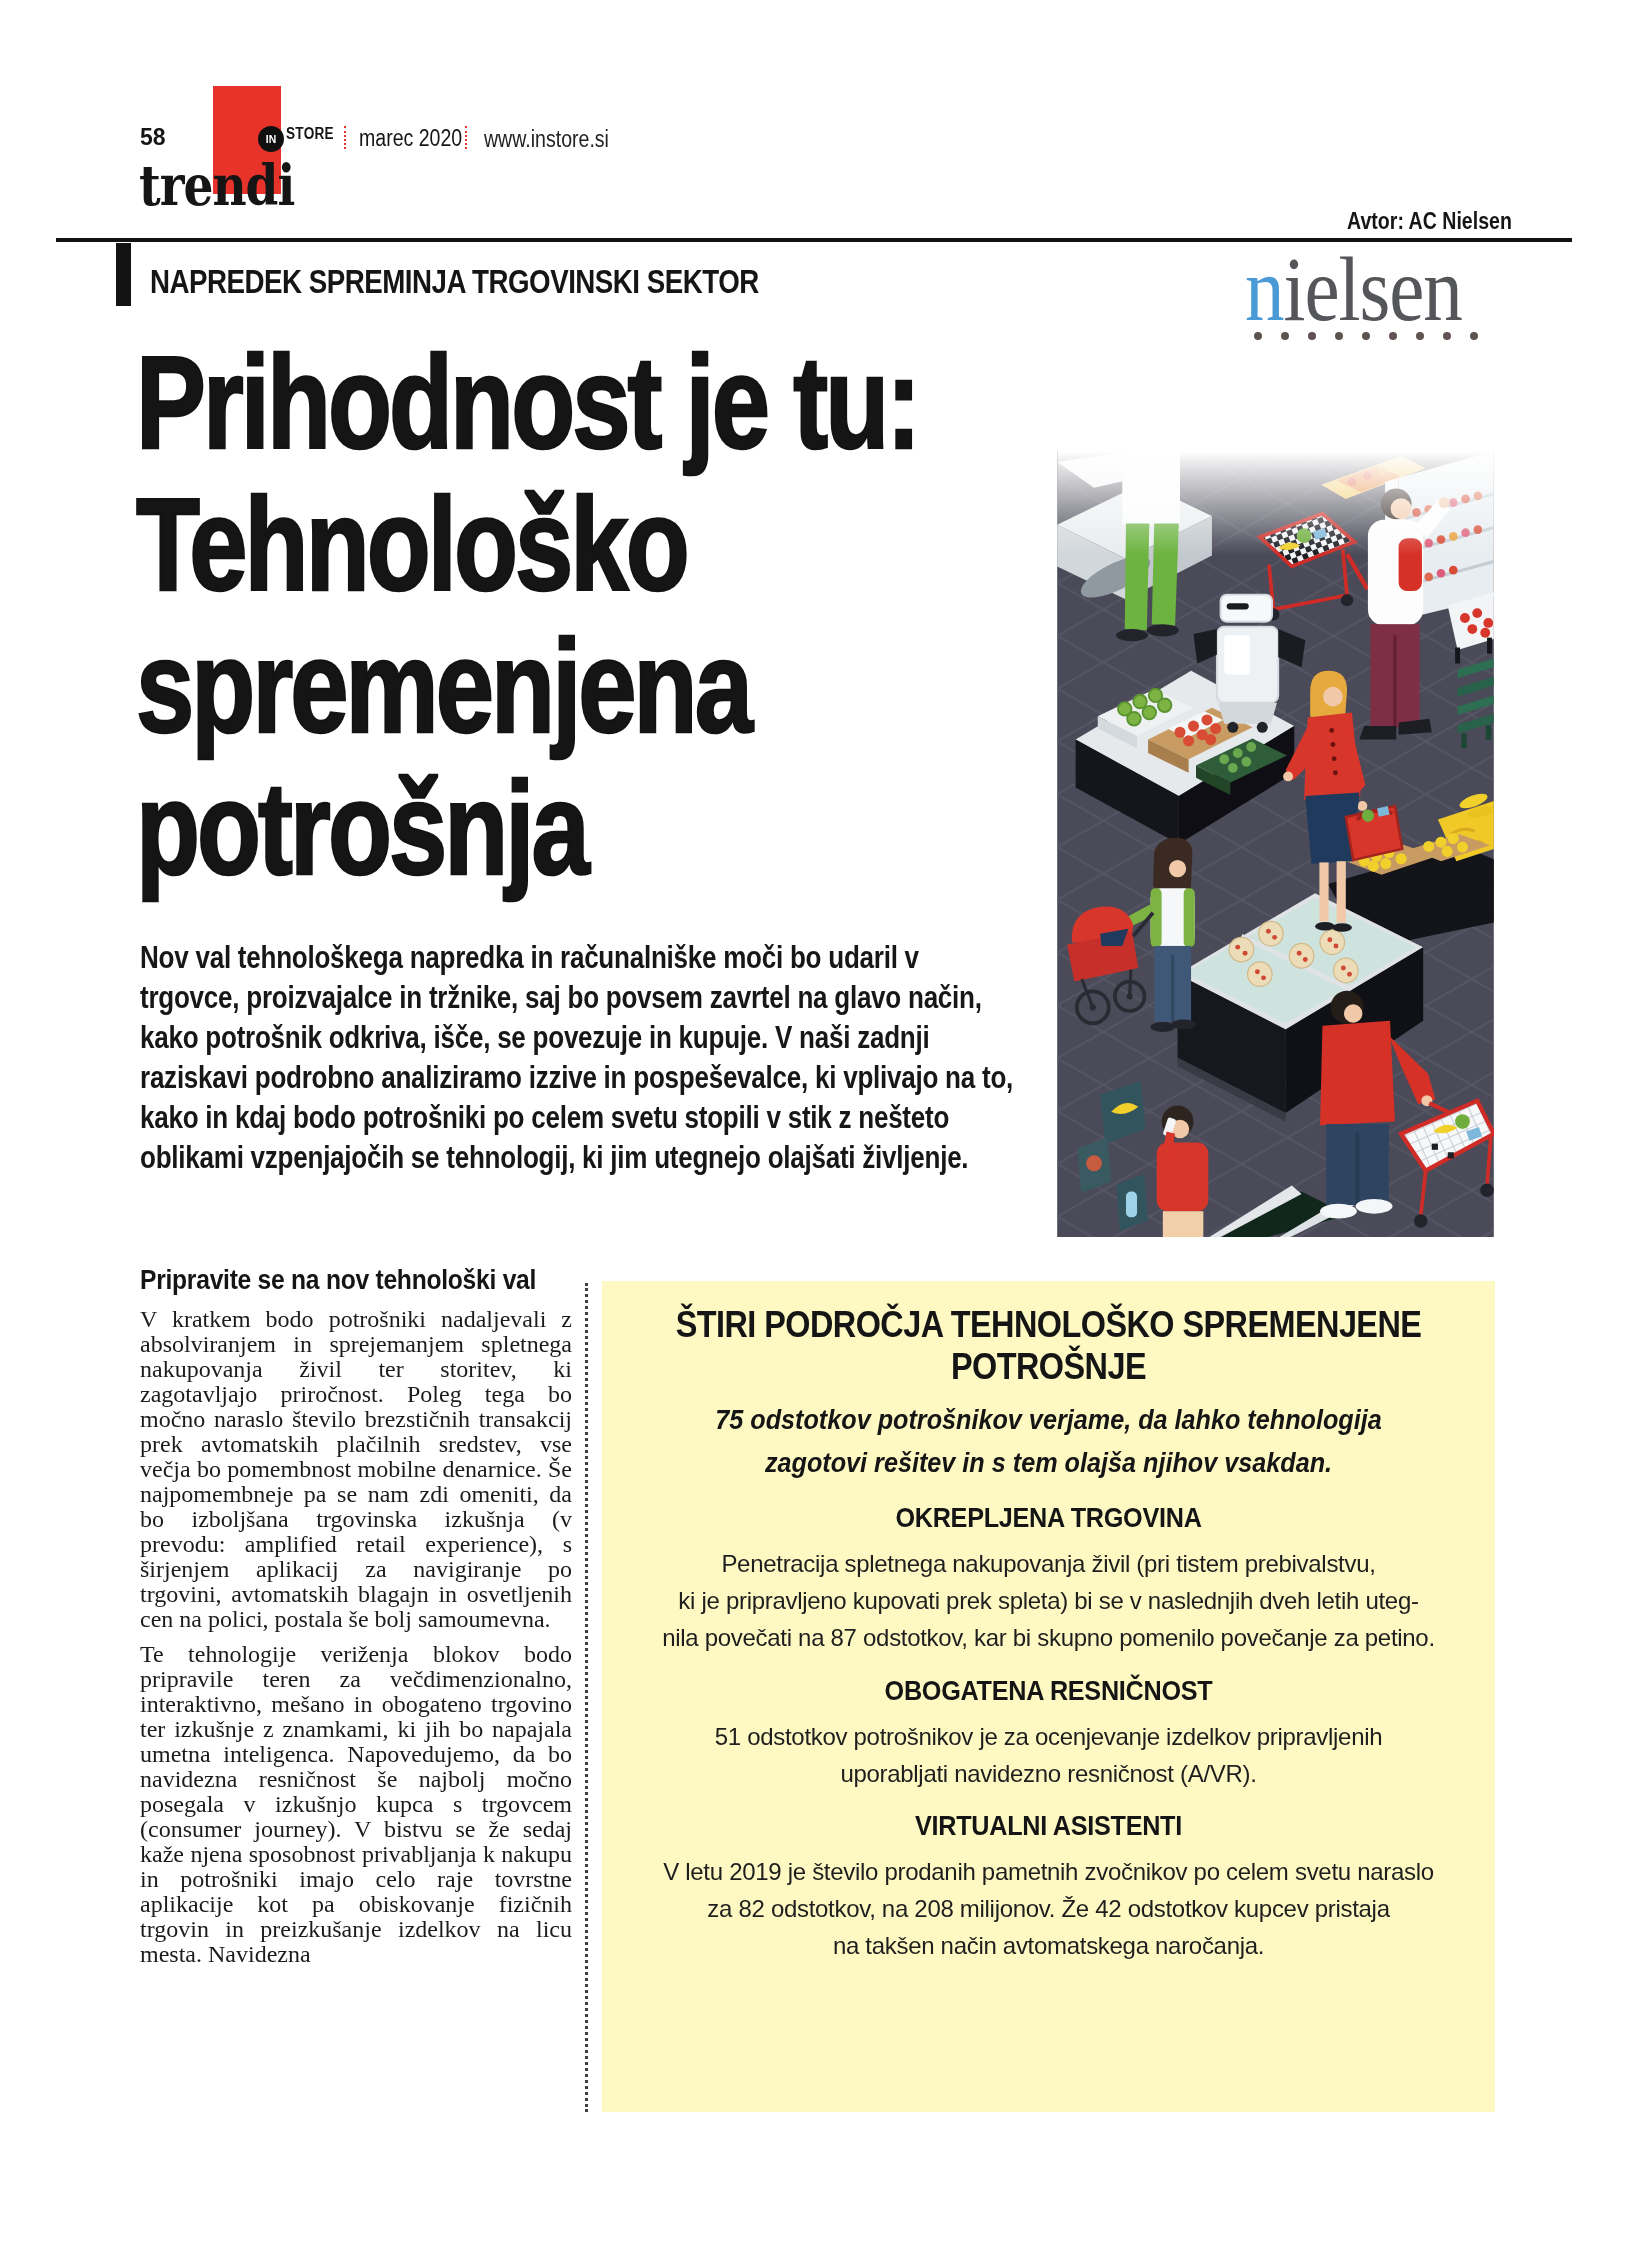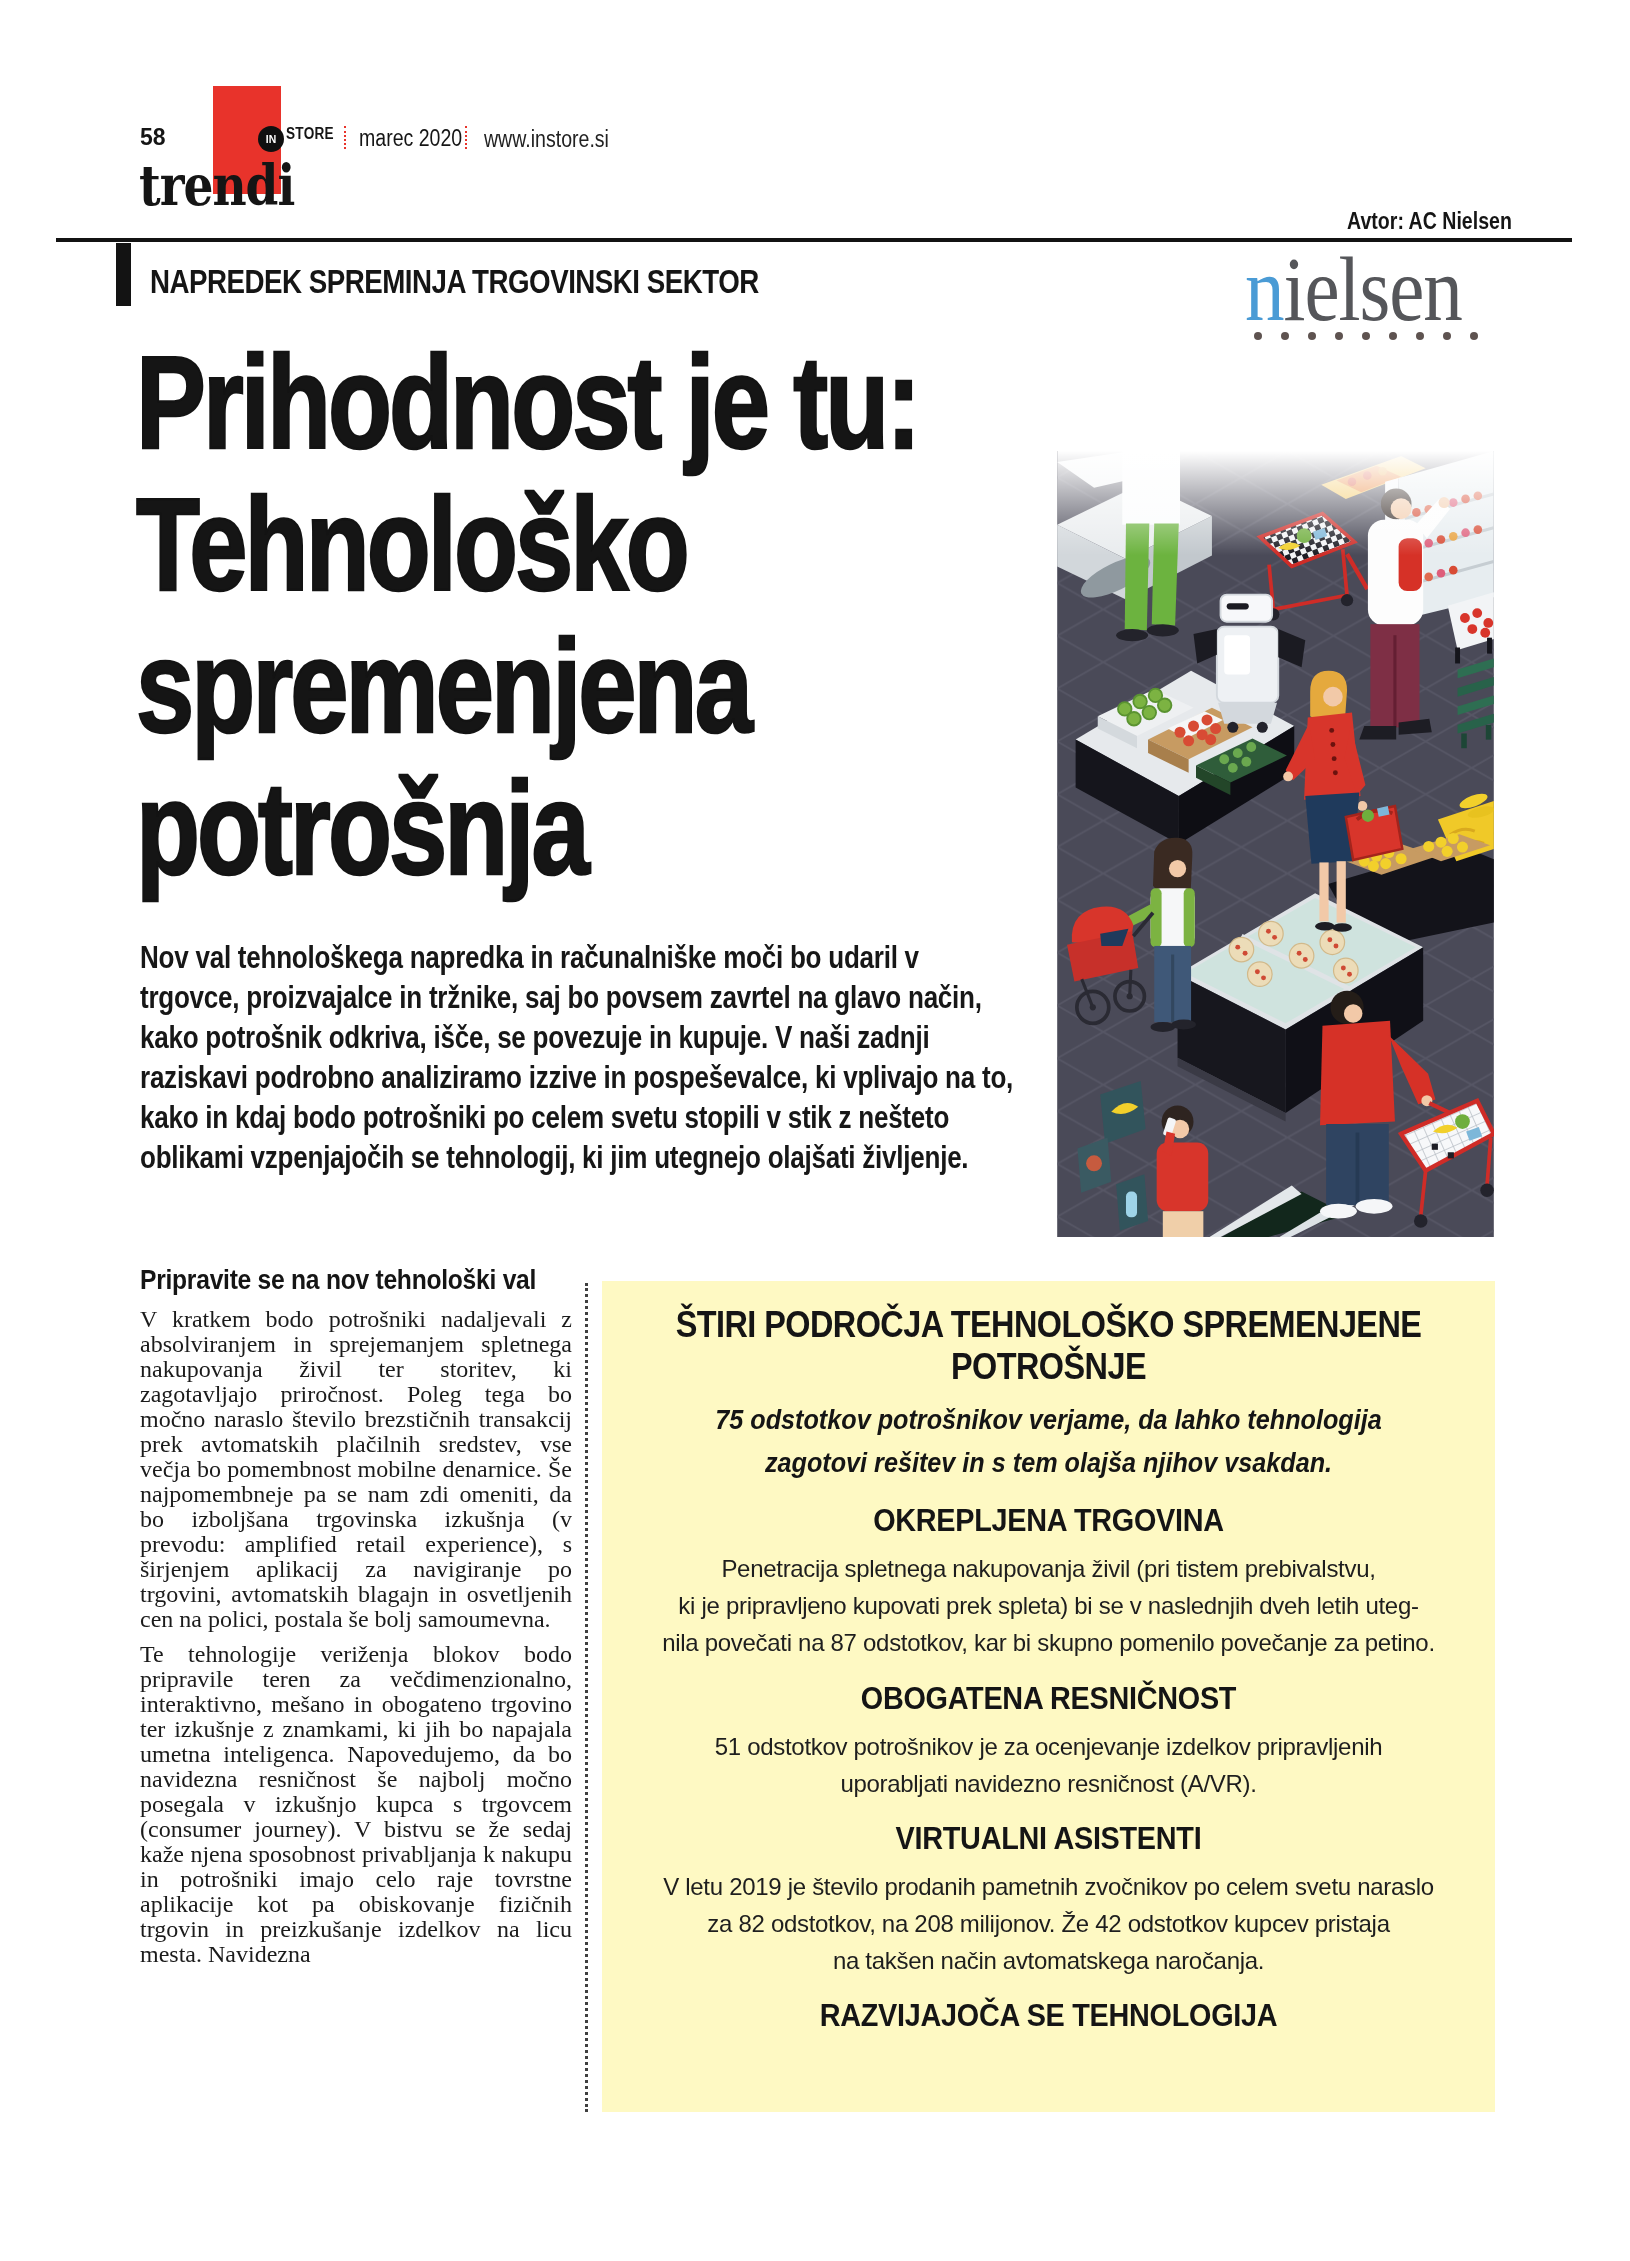--- a/index.html
+++ b/index.html
@@ -47,21 +47,21 @@
             line-height:25px;text-align:justify;color:#1b1b1b;}
   .col-body p{margin:0 0 9.8px 0;}
   .col-divider{left:585px;top:1283px;height:829px;width:0;border-left:3.1px dotted #3f3f3f;}
 
   
   .infobox{left:602px;top:1281px;width:893px;height:831px;background:#fef9c3;
            text-align:center;overflow:hidden;padding:0;box-sizing:border-box;}
   .ib-title{margin-top:23px;font-size:36px;font-weight:800;letter-spacing:-0.6px;}
   .ib-intro{margin-top:9.8px;font-size:28px;line-height:43px;font-weight:700;font-style:italic;
             white-space:pre-line;}
-  .ib-sec-head{margin-top:18.4px;font-size:32px;font-weight:800;letter-spacing:-0.3px;}
+  .ib-sec-head{margin-top:18.4px;font-size:28px;font-weight:800;letter-spacing:-0.3px;}
   .ib-sec-body{margin-top:11px;font-size:24px;line-height:37px;font-weight:400;letter-spacing:-0.3px;
                color:#1e1e1e;white-space:pre-line;}
 
   .illustration{left:1057px;top:451px;width:437px;height:786px;}
 </style>
 </head>
 <body>
 
 <div class="page">
 
@@ -459,19 +459,16 @@
     <div class="ib-sec-body">51 odstotkov potrošnikov je za ocenjevanje izdelkov pripravljenih
 uporabljati navidezno resničnost (A/VR).</div>
 
     <div class="ib-sec-head">
         <span class="cx">VIRTUALNI ASISTENTI</span>
       </div>
     <div class="ib-sec-body">V letu 2019 je število prodanih pametnih zvočnikov po celem svetu naraslo
 za 82 odstotkov, na 208 milijonov. Že 42 odstotkov kupcev pristaja
 na takšen način avtomatskega naročanja.</div>
 
-    <div class="ib-sec-head">
-        <span class="cx">RAZVIJAJOČA SE TEHNOLOGIJA</span>
-      </div>
   </div>
 
 </div>
 
 
 </body></html>

